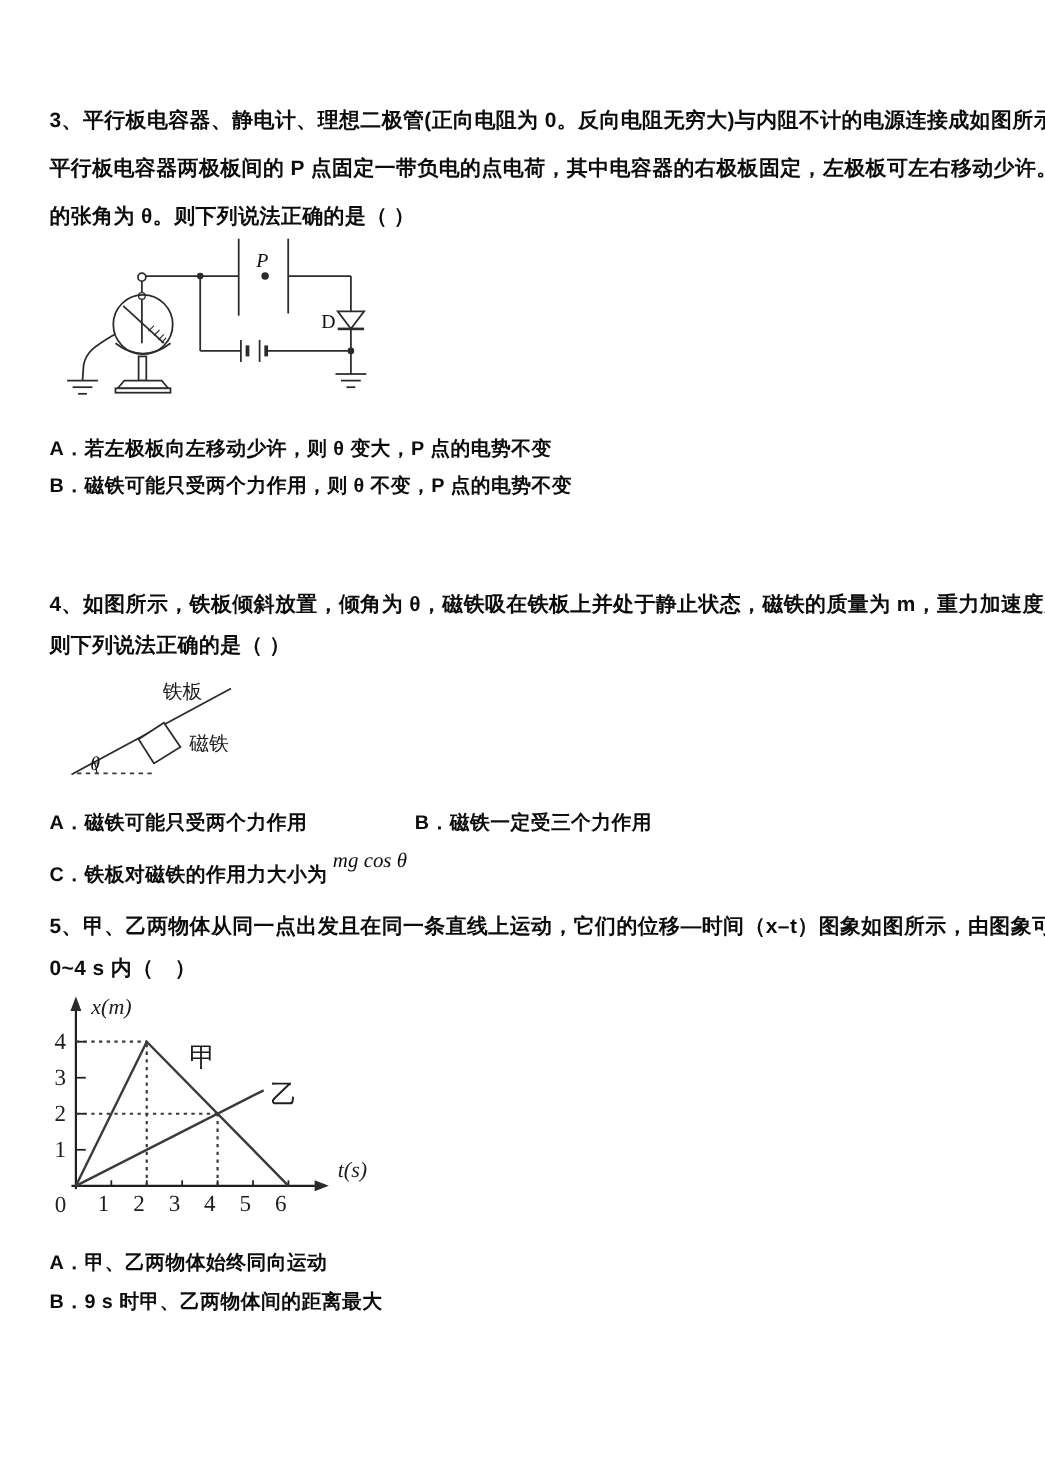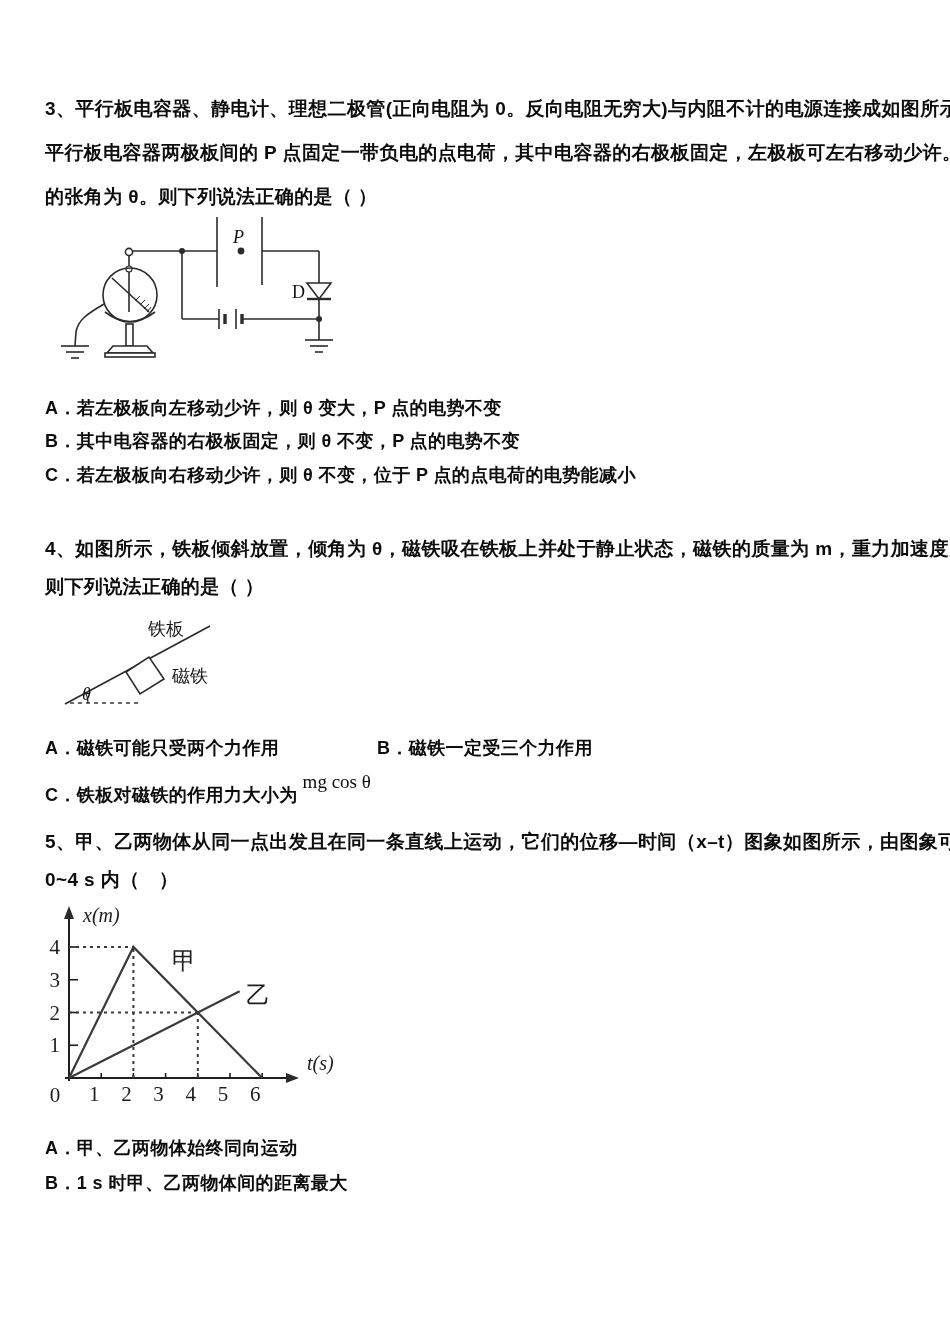--- a/index.html
+++ b/index.html
@@ -1,20 +1,20 @@
 <!DOCTYPE html>
 <html><head>
 <meta charset="utf-8">
 <style>
   html,body{margin:0;padding:0;background:#fff;}
   .page{position:relative;width:950px;height:1344px;background:#ffffff;overflow:hidden;
         font-family:"Liberation Sans","DejaVu Sans",sans-serif;color:#0d0d0d;}
   .line{position:absolute;white-space:nowrap;font-size:19px;font-weight:700;letter-spacing:.4px;}
   .opt{position:absolute;white-space:nowrap;font-size:18px;font-weight:700;letter-spacing:.4px;}
-  .supmath{font-family:"Liberation Serif","DejaVu Serif",serif;font-weight:400;
+  .supmath{font-family:"Liberation Serif","DejaVu Serif",serif;font-style:italic;font-weight:400;
            font-size:19px;position:relative;top:-13px;margin-left:5px;letter-spacing:0;}
   svg{position:absolute;overflow:visible;}
   .wire{stroke:#2b2b2b;stroke-width:1.6;fill:none;}
   .thick{stroke:#2b2b2b;stroke-width:3.4;fill:none;}
   .fillb{fill:#2b2b2b;stroke:none;}
   .whitefill{fill:#ffffff;stroke:#2b2b2b;stroke-width:1.6;}
   .clabel{font-family:"Liberation Serif","DejaVu Serif",serif;font-style:italic;font-size:18px;fill:#111;}
   .ulabel{font-family:"Liberation Serif","DejaVu Serif",serif;font-size:18px;fill:#111;}
   .cnlabel{font-family:"Liberation Sans","DejaVu Sans",sans-serif;font-size:18px;fill:#1a1a1a;}
   .axis{stroke:#1f1f1f;stroke-width:2;fill:none;}
@@ -94,22 +94,21 @@
     </g>
 
     <g>
       <line class="wire" x1="6" y1="134" x2="34" y2="134"></line>
       <line class="wire" x1="11" y1="140" x2="29" y2="140"></line>
       <line class="wire" x1="16" y1="146" x2="24" y2="146"></line>
     </g>
   </svg>
 
   <div class="opt" style="left:45px;top:396px">A．若左极板向左移动少许，则 θ 变大，P 点的电势不变</div>
-  <div class="opt" style="left:45px;top:429px">B．其中电容器的右极板固定，则 θ 不变，P 点的电势不变</div>
-  <div class="opt" style="left:45px;top:463px">C．若左极板向右移动少许，则 θ 不变，位于 P 点的点电荷的电势能减小</div>
+  <div class="opt" style="left:45px;top:429px">B．磁铁可能只受两个力作用，则 θ 不变，P 点的电势不变</div>
 
   <div class="line" style="left:45px;top:536px">4、如图所示，铁板倾斜放置，倾角为 θ，磁铁吸在铁板上并处于静止状态，磁铁的质量为 m，重力加速度为 g，则</div>
   <div class="line" style="left:45px;top:574px">则下列说法正确的是（ ）</div>
 
   <svg style="left:55px;top:608px" width="235" height="110" viewBox="0 0 235 110">
     <line class="wire" x1="10" y1="96" x2="155" y2="18"></line>
     <line class="dash" style="stroke-width:1.6;stroke-dasharray:4 4" x1="15" y1="95" x2="85" y2="95"></line>
     <path class="wire" style="stroke-width:1.2" d="M33,95 A20,20 0 0 0 30,84"></path>
     <polygon class="whitefill" points="71,64 94,49 109,71 85,86"></polygon>
     <text class="cnlabel" x="93" y="27">铁板</text>
@@ -159,15 +158,15 @@
       <text x="15" y="56" text-anchor="end" class="tick">4</text>
       <line x1="24" y1="49" x2="88.4" y2="49" class="dash"></line>
       <line x1="88.4" y1="180" x2="88.4" y2="49" class="dash"></line>
       <line x1="24" y1="114.5" x2="152.8" y2="114.5" class="dash"></line>
       <line x1="152.8" y1="180" x2="152.8" y2="114.5" class="dash"></line>
       <polyline points="24,180 88.4,49 217.20000000000002,180" class="series"></polyline>
       <polyline points="24,180 194.66,93.2125" class="series"></polyline>
     </svg>
 
   <div class="opt" style="left:45px;top:1136px">A．甲、乙两物体始终同向运动</div>
-  <div class="opt" style="left:45px;top:1171px">B．1 s 时甲、乙两物体间的距离最大</div>
+  <div class="opt" style="left:45px;top:1171px">B．9 s 时甲、乙两物体间的距离最大</div>
 
 </div>
 
 </body></html>

